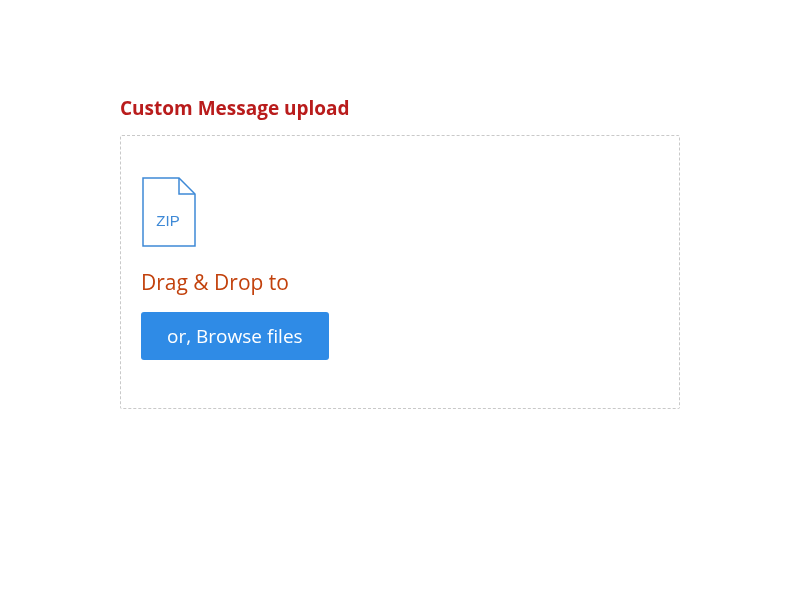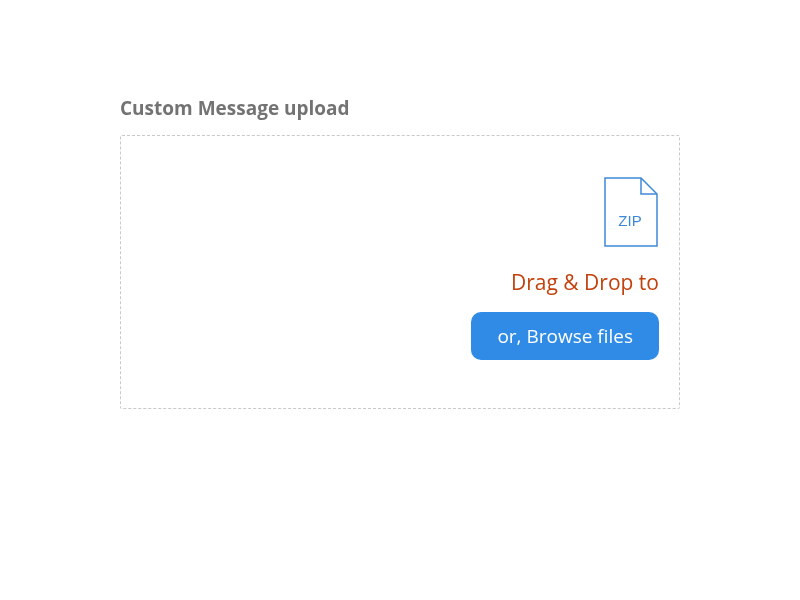--- a/index.html
+++ b/index.html
@@ -10,30 +10,30 @@
     body {
       font-family: -apple-system, BlinkMacSystemFont, "Segoe UI", "Open Sans", Helvetica, Arial, sans-serif;
       background: #ffffff;
       width: 800px;
       height: 600px;
       padding: 95px 120px 0 120px;
     }
     .section-title {
       font-size: 19px;
       font-weight: 700;
-      color: #737373;
+      color: #b91c1c;
       margin-bottom: 14px;
     }
     .dropzone {
       border: 1.5px dashed #c9c9c9;
       border-radius: 2px;
       padding: 40px 20px 48px 20px;
       display: flex;
       flex-direction: column;
-      align-items: flex-end;
+      align-items: flex-start;
       justify-content: center;
       text-align: center;
     }
     .file-icon {
       width: 56px;
       height: 72px;
       margin-bottom: 20px;
       display: flex;
       align-items: center;
       justify-content: center;
@@ -44,21 +44,21 @@
       line-height: 1.35;
       margin-bottom: 16px;
       font-weight: 400;
     }
     .browse-button {
       background: #2f8be6;
       color: #ffffff;
       border: none;
       padding: 11px 26px;
       font-size: 19px;
-      border-radius: 10px;
+      border-radius: 3px;
       cursor: pointer;
       font-family: inherit;
       font-weight: 400;
     }
   </style>
 </head>
 <body>
 
 <h2 class="section-title">Custom Message upload</h2>
 

